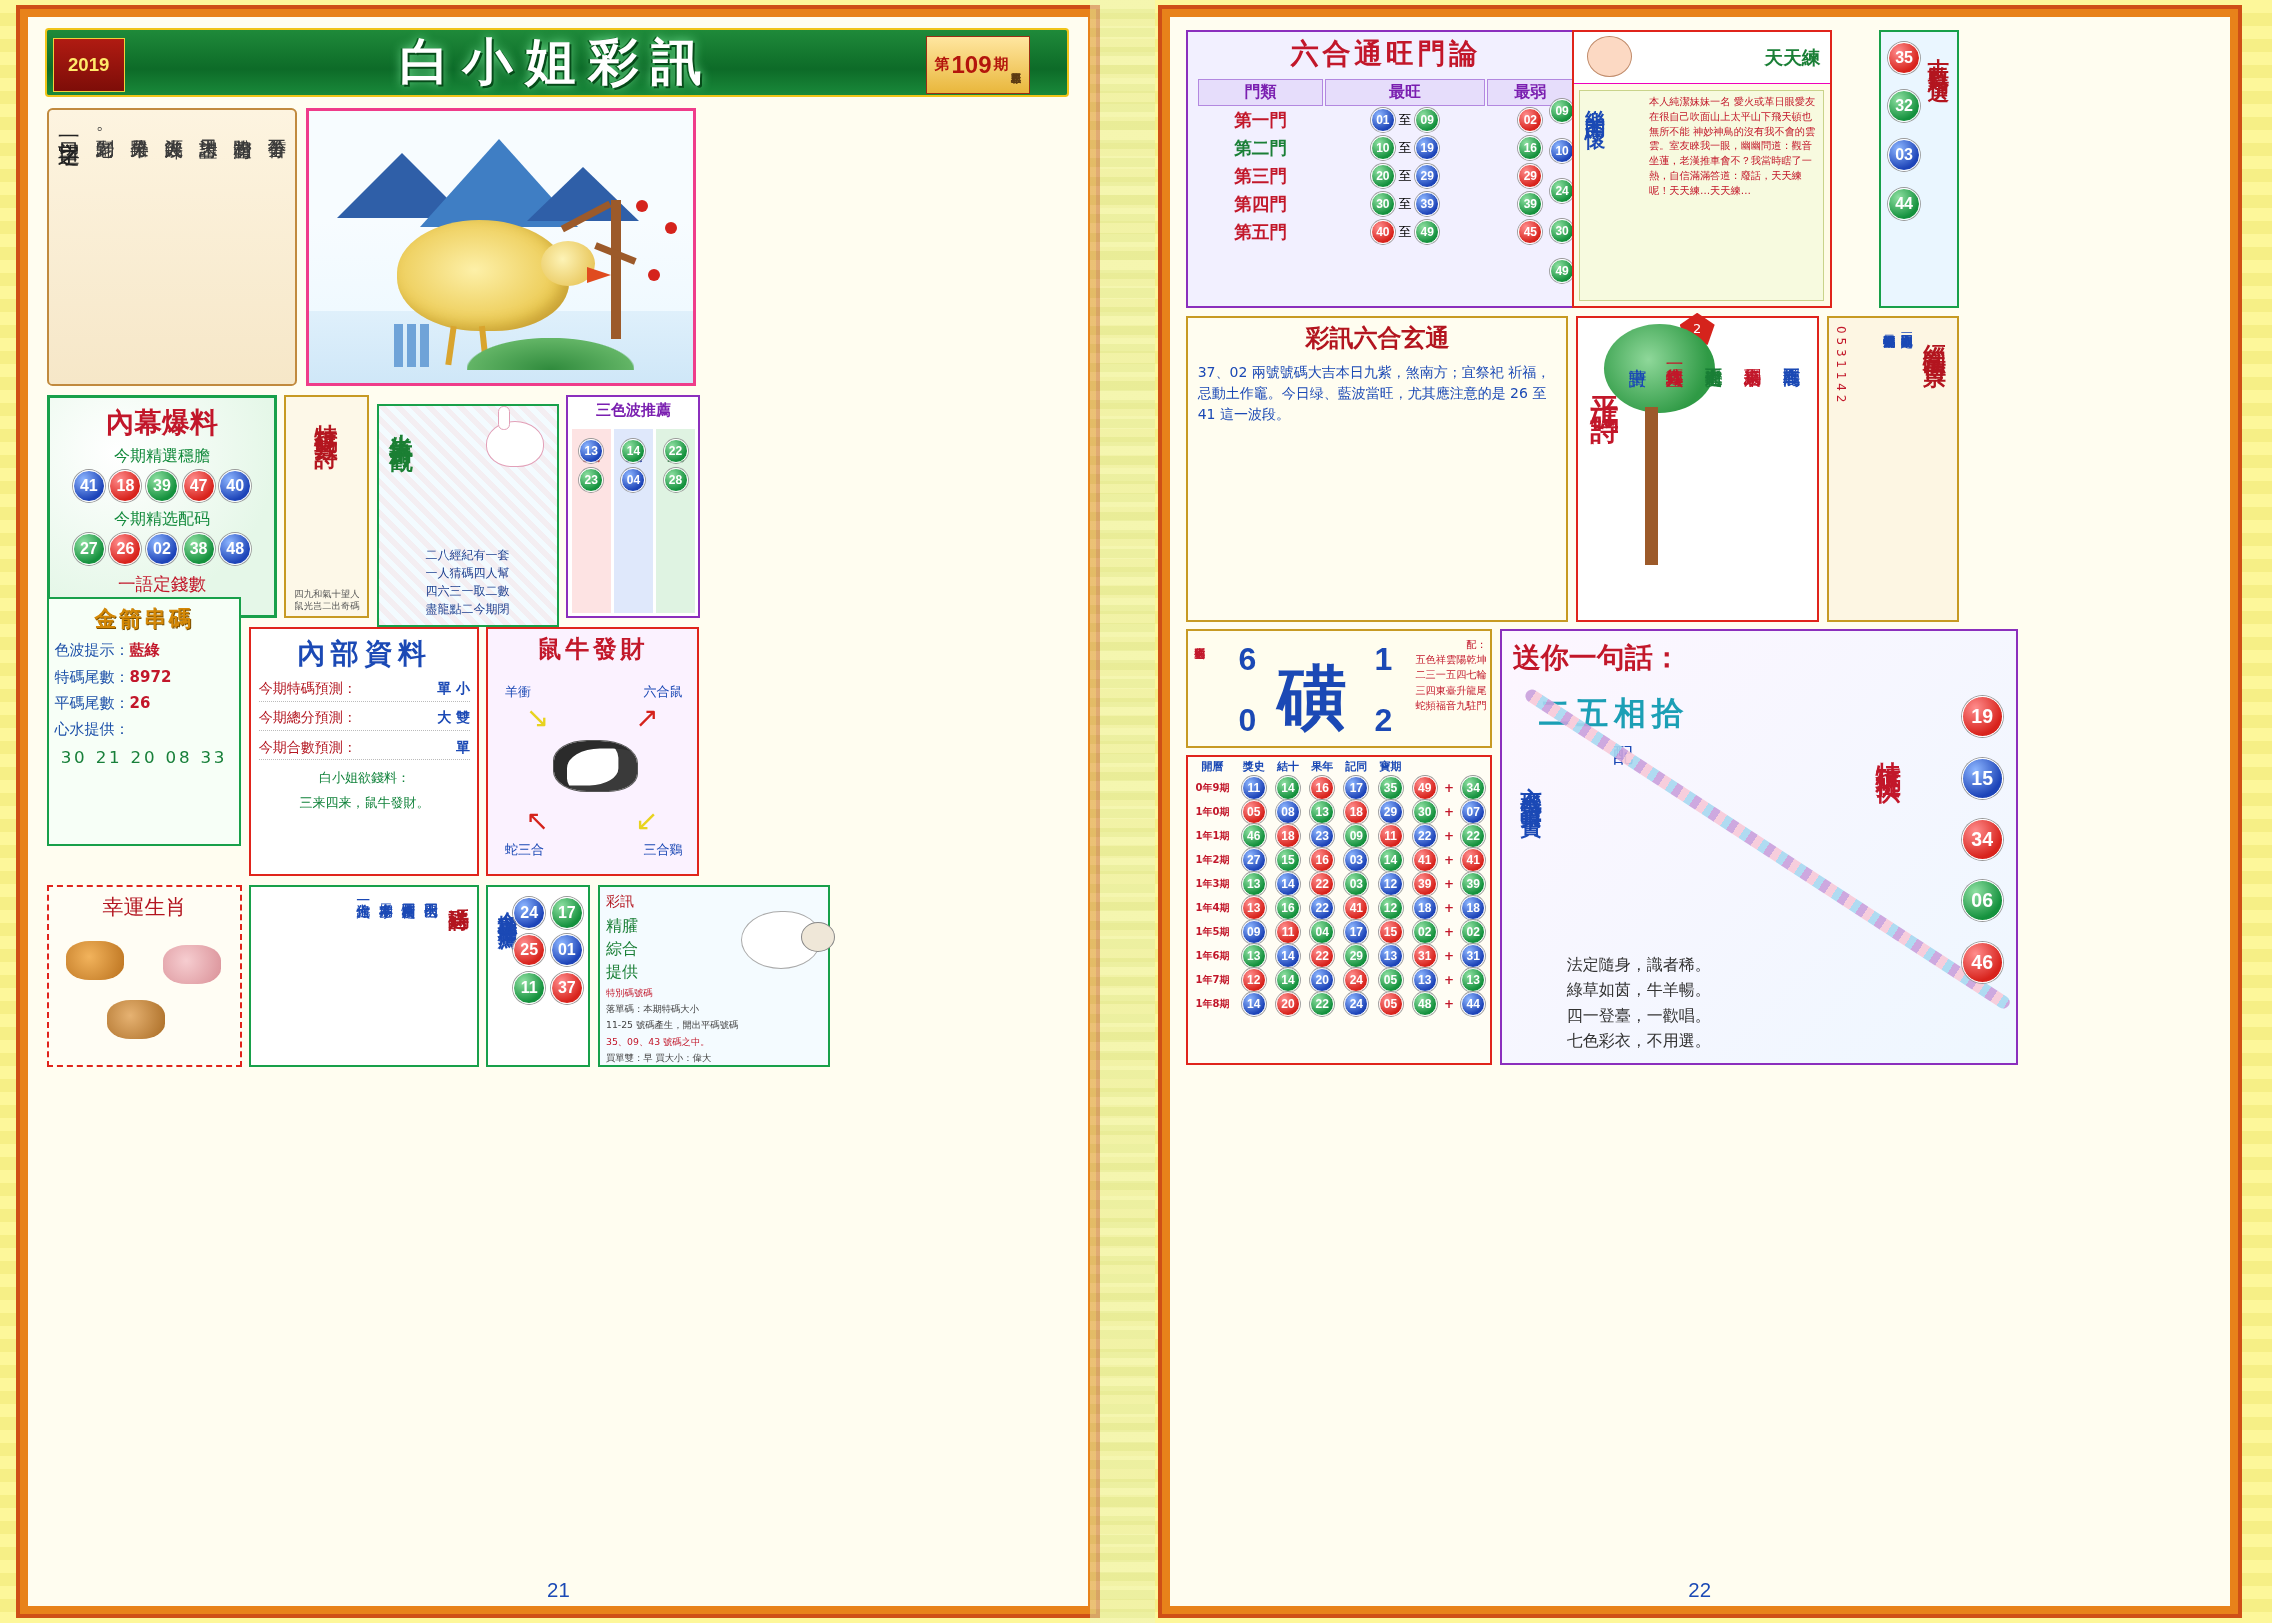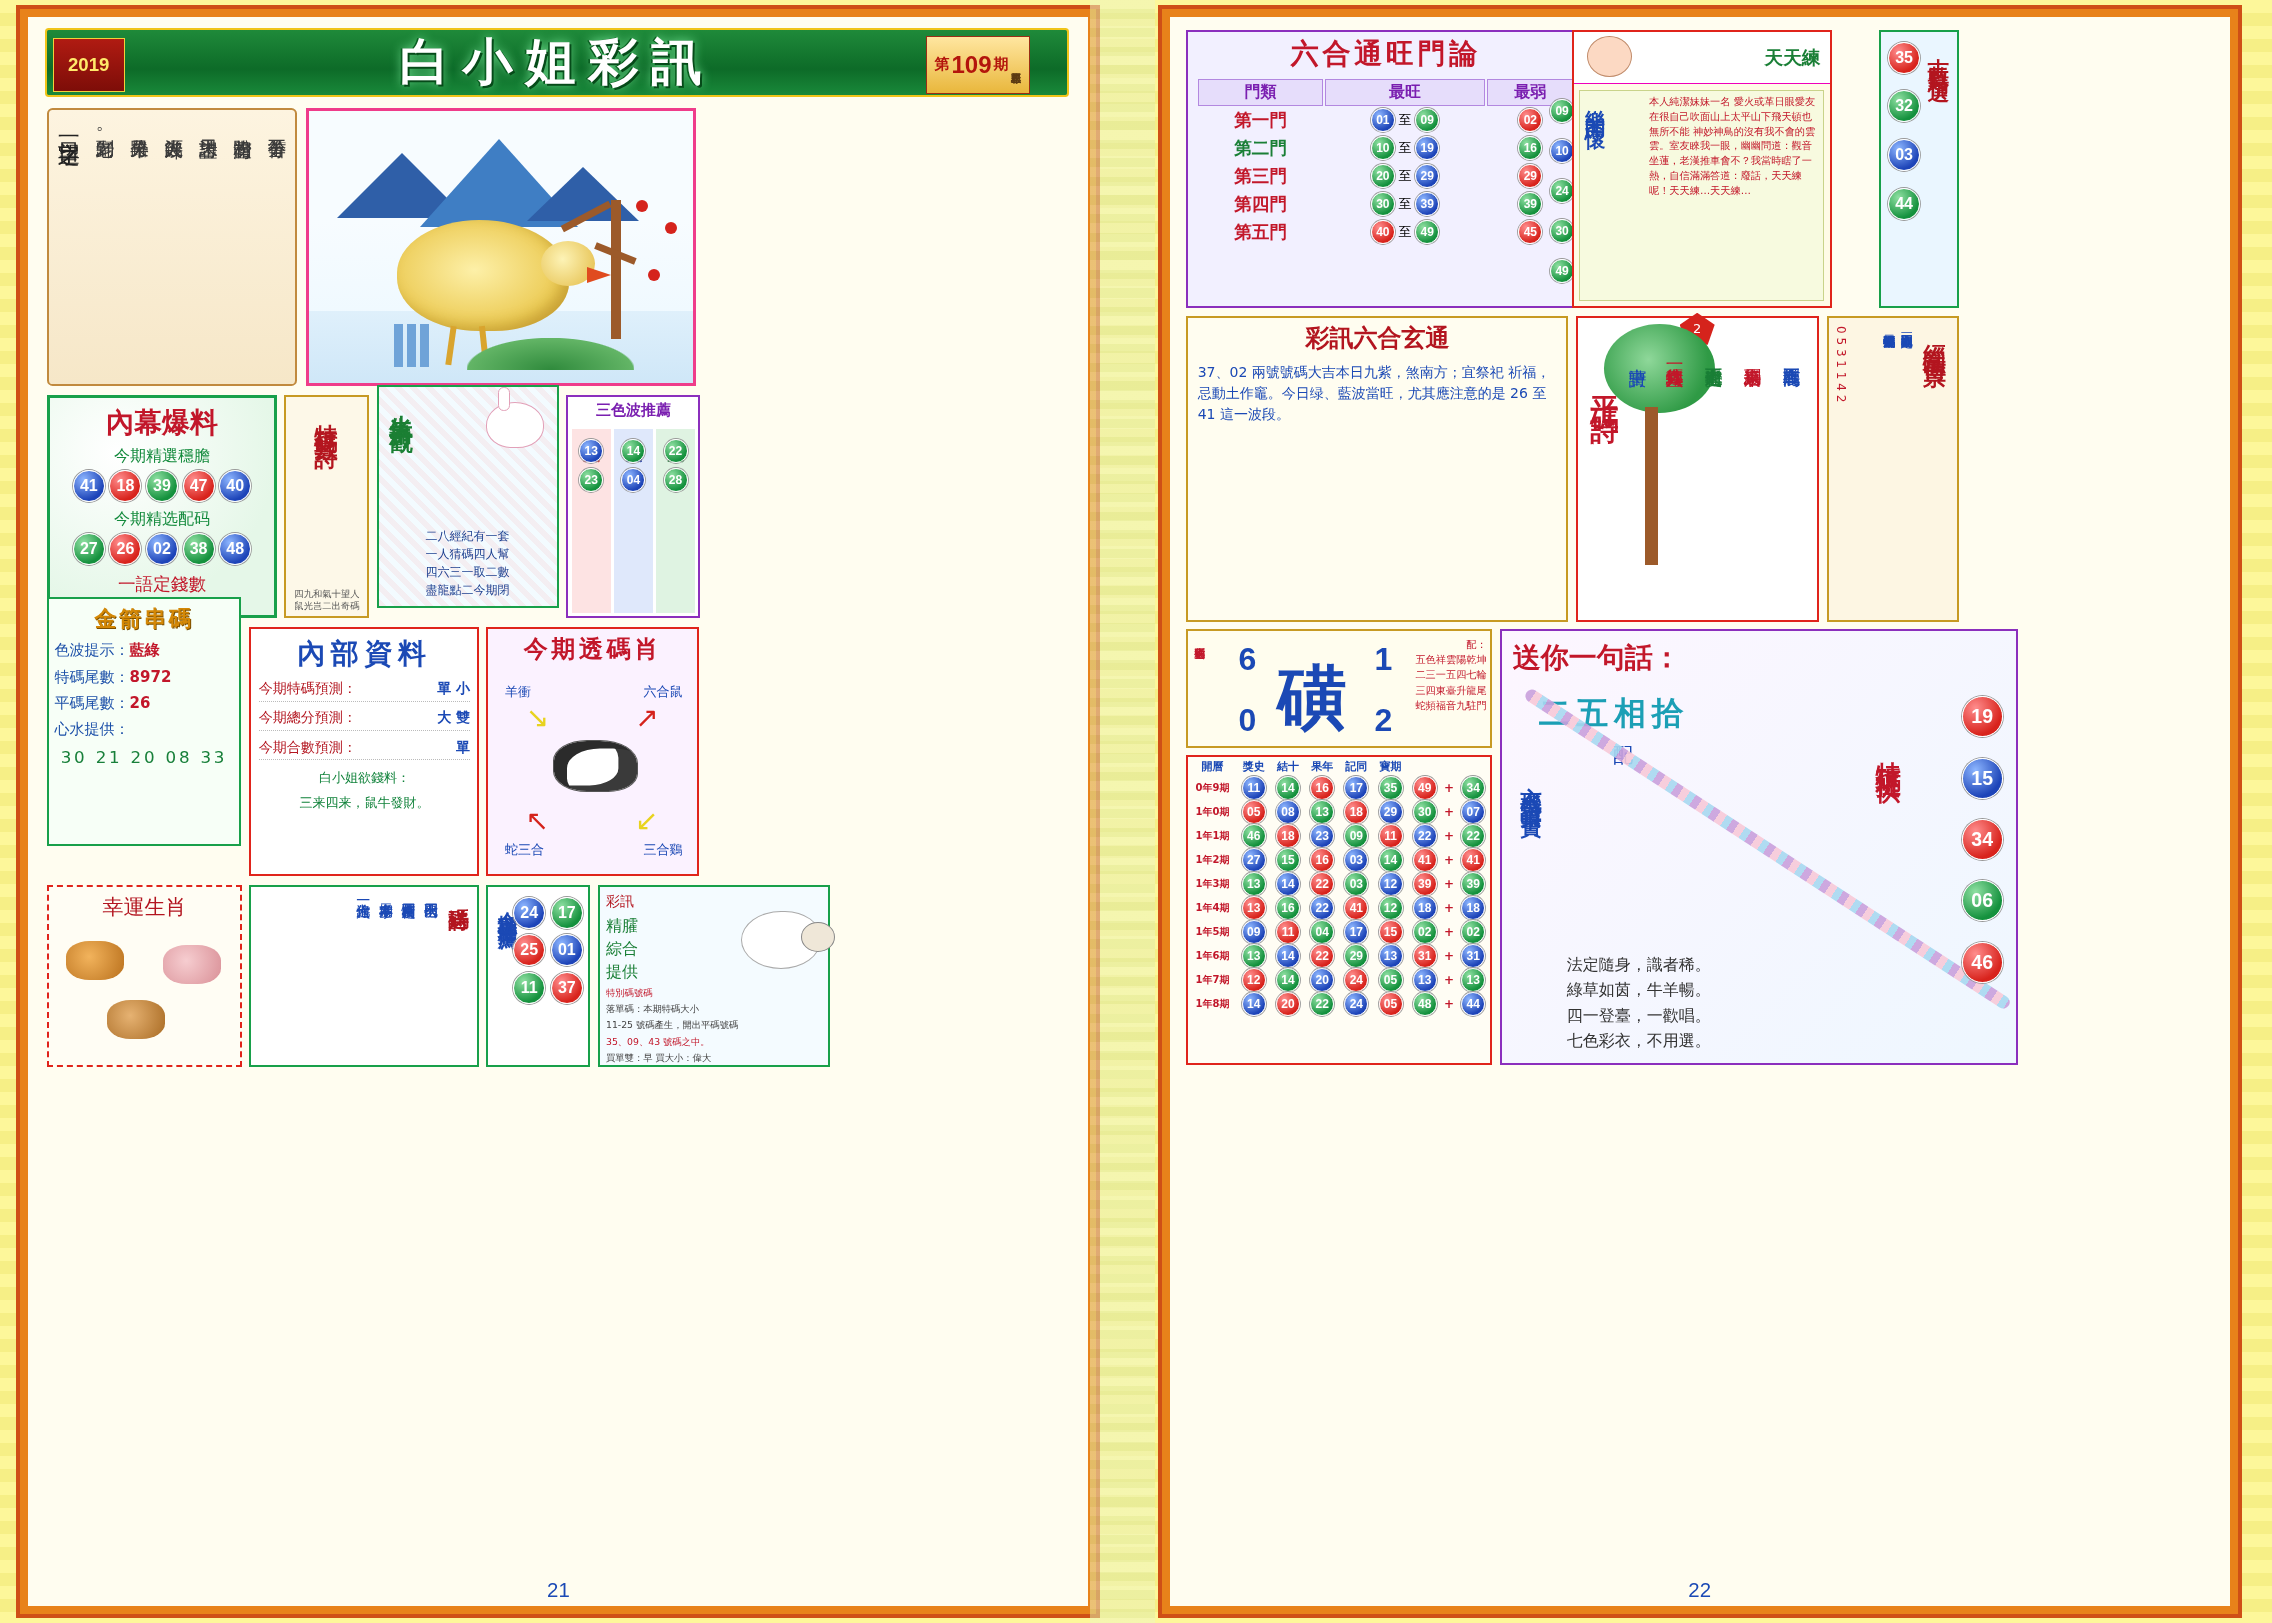--- a/index.html
+++ b/index.html
@@ -137,21 +137,21 @@
   #scoop .row { position:absolute; left:0; right:0; display:flex; justify-content:center; gap:4.6px; }
   #scoop .last { position:absolute; left:0; right:0; text-align:center; color:#c2172a; font-size:17.6px; }
 
   #codepoem { left:256px; top:378px; width:85px; height:223px; border:2.8px solid #c79a23; background:#fdf8e8; }
   #codepoem .v { position:absolute; inset:7.4px; display:flex; justify-content:center; }
   #codepoem .v span { writing-mode:vertical-rl; text-orientation:upright;
     font-family:"DejaVu Serif", serif; font-size:23px; font-weight:bold; color:#b4161f; letter-spacing:7.4px;}
   #codepoem .mini { position:absolute; bottom:5.6px; left:3.7px; right:3.7px;
     font-size:9.3px; color:#555; text-align:center; line-height:1.2;}
 
-  #zodiac { left:349px; top:368px; width:182px; height:223px; border:2.8px solid #18a04a; background:#f3fbff;
+  #zodiac { left:349px; top:387px; width:182px; height:223px; border:2.8px solid #18a04a; background:#f3fbff;
     background-image:repeating-linear-gradient(45deg, rgba(255,0,0,.05) 0 5.6px, transparent 5.6px 11px);}
   #zodiac .vt { position:absolute; left:5.6px; top:7.4px; writing-mode:vertical-rl; text-orientation:upright;
     font-size:24px; font-weight:bold; color:#1b7f33; font-family:"DejaVu Serif", serif; letter-spacing:3.7px;}
   #zodiac .lines { position:absolute; right:5.6px; bottom:7.4px; left:46px; }
   #zodiac .lines div { font-size:12px; color:#1d3f8f; line-height:1.5; }
   #zodiac .rabbit { position:absolute; right:13px; top:15px; width:58px; height:46px;
     background:#fff; border:1.9px solid #e2a0b8; border-radius:50% 50% 45% 45%; }
   #zodiac .rabbit:after { content:""; position:absolute; left:11px; top:-16.7px; width:9.3px; height:22px;
     background:#fff; border:1.9px solid #e2a0b8; border-radius:5.6px; }
 
@@ -447,21 +447,21 @@
         <div class="r">
           <span class="k">今期合數預測：</span>
           <span class="v">單</span>
         </div>
         <div class="foot">白小姐欲錢料：</div>
         <div class="foot">三来四来，鼠牛發財。</div>
       </div>
 
       <div class="box" id="leak">
         <div class="ttl">
-          <span style="color:#c2172a">今期透碼肖</span>
+          <span style="color:#c2172a">鼠牛發財</span>
         </div>
         <div class="tag" style="left:16.7px; top:54px;">羊衝</div>
         <div class="tag" style="right:15px; top:54px;">六合鼠</div>
         <div class="tag" style="left:16.7px; bottom:15px;">蛇三合</div>
         <div class="tag" style="right:15px; bottom:15px;">三合鷄</div>
         <div class="ar" style="left:37px; top:72px; color:#e8d31f;">↘</div>
         <div class="ar" style="right:39px; top:72px; color:#d5231c;">↗</div>
         <div class="ar" style="left:37px; bottom:37px; color:#d5231c;">↖</div>
         <div class="ar" style="right:39px; bottom:37px; color:#e8d31f;">↙</div>
         <div class="cow"></div>

